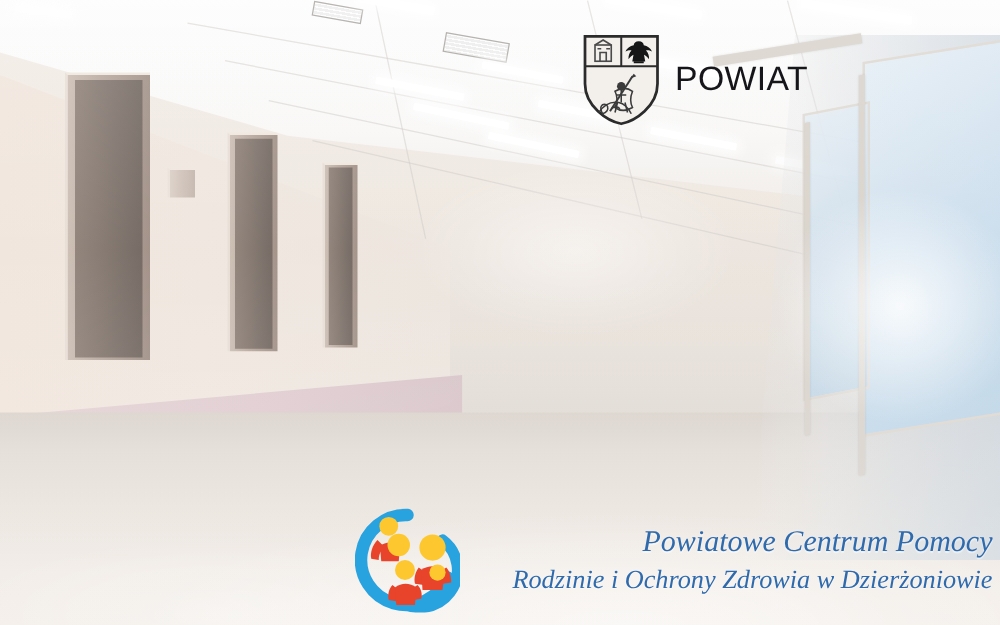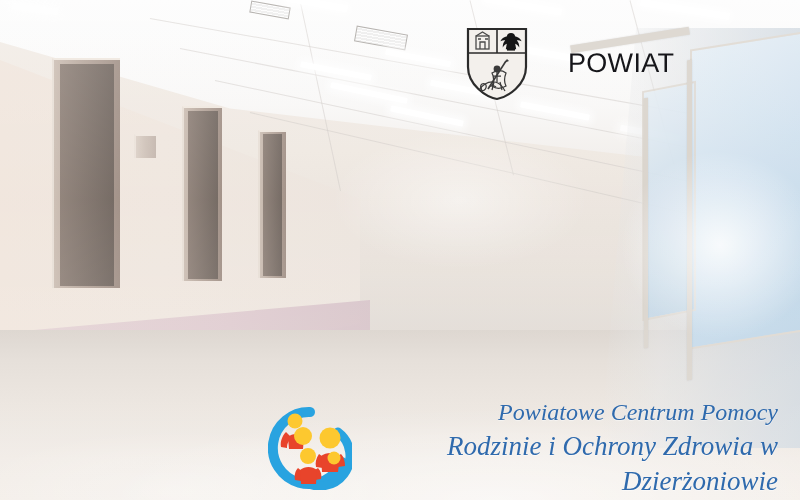--- a/index.html
+++ b/index.html
@@ -112,21 +112,21 @@
     position:absolute; left:466px; top:24px; width:300px; height:80px;
     display:flex; align-items:center; gap:12px;
   }
   .crest { width:62px; height:74px; flex:0 0 auto; }
   .county-text { line-height:1.02; }
   .county-text .l1, .county-text .l2 {
     font-family:"Liberation Sans", sans-serif;
     font-weight:400; color:#16161a; letter-spacing:.3px;
     white-space:nowrap; text-rendering:geometricPrecision;
   }
-  .county-text .l1 { font-size:27px;margin-left:28px; }
+  .county-text .l1 { font-size:27px; }
   .county-text .l2 { font-size:27px; }
 
   
   .banner {
     position:absolute; left:32px; top:148px; width:724px; height:198px;
     background:#9fc3e3; border-radius:17px;
     box-shadow:0 1px 3px rgba(0,0,0,.10);
     display:flex; flex-direction:column; align-items:center; justify-content:center;
     padding:6px 18px 14px;
   }
@@ -140,32 +140,32 @@
   }
   .subtitle {
     font-family:"Liberation Sans", sans-serif;
     font-weight:bold; font-style:italic;
     font-size:21px; color:#0a0a0a; text-align:center;
     margin-top:9px; transform:scaleX(.94);
   }
 
   
   .footer {
-    position:absolute; left:268px; top:404px; width:510px; height:88px;
+    position:absolute; left:284px; top:404px; width:510px; height:88px;
     display:flex; align-items:center; gap:16px;
   }
   .pcpr-logo { width:84px; height:84px; flex:0 0 auto; }
   .footer-text {
     font-family:"Liberation Serif", serif;
     font-style:italic; color:#2f6aad;
     line-height:1.30; text-align:right; flex:1;
     text-shadow:0 1px 1px rgba(255,255,255,.55);
   }
   .footer-text .f1 { font-size:24px; display:block; }
-  .footer-text .f2 { font-size:27px; display:block; }
+  .footer-text .f2 { font-size:21px; display:block; }
 </style>
 </head>
 <body>
 
 <div id="poster">
 
   <div class="bg">
     <div class="bg-base"></div>
 
     <div class="ceiling"></div>

